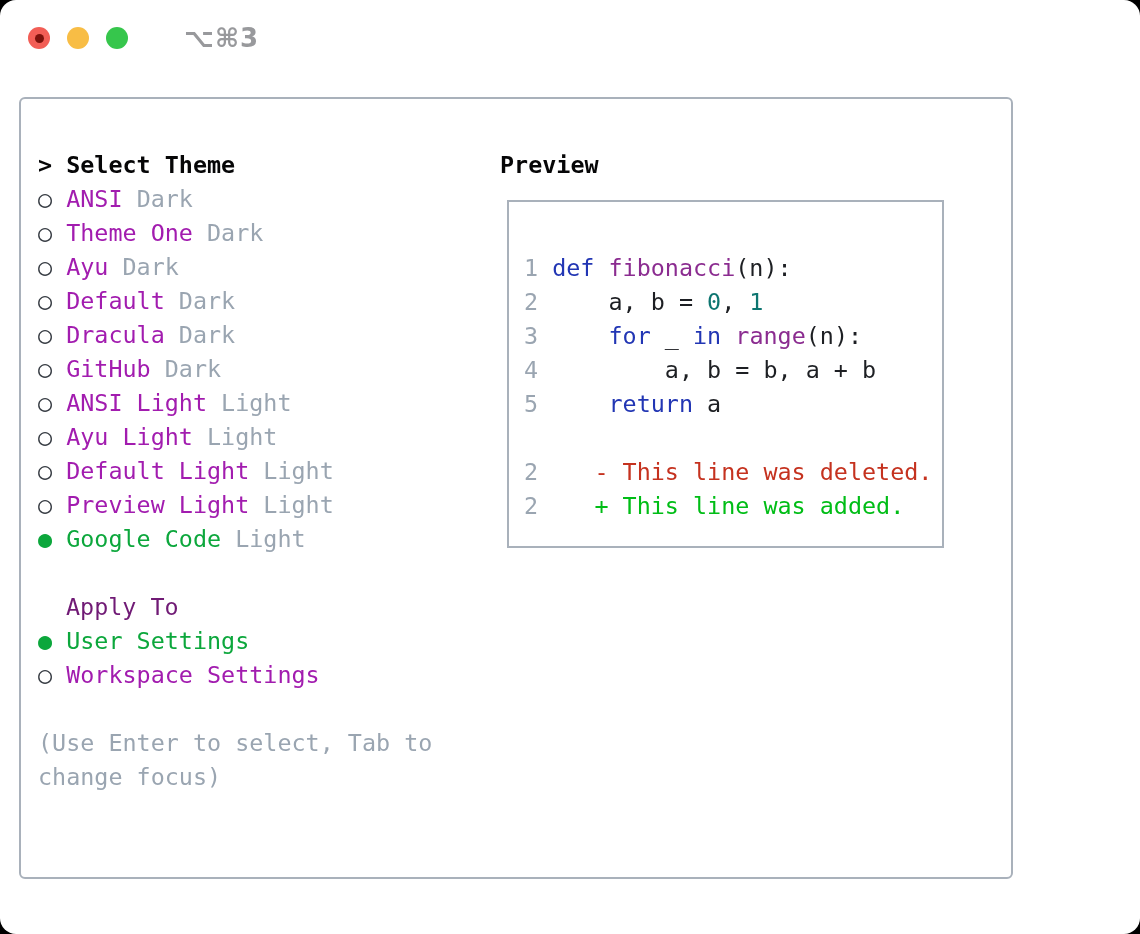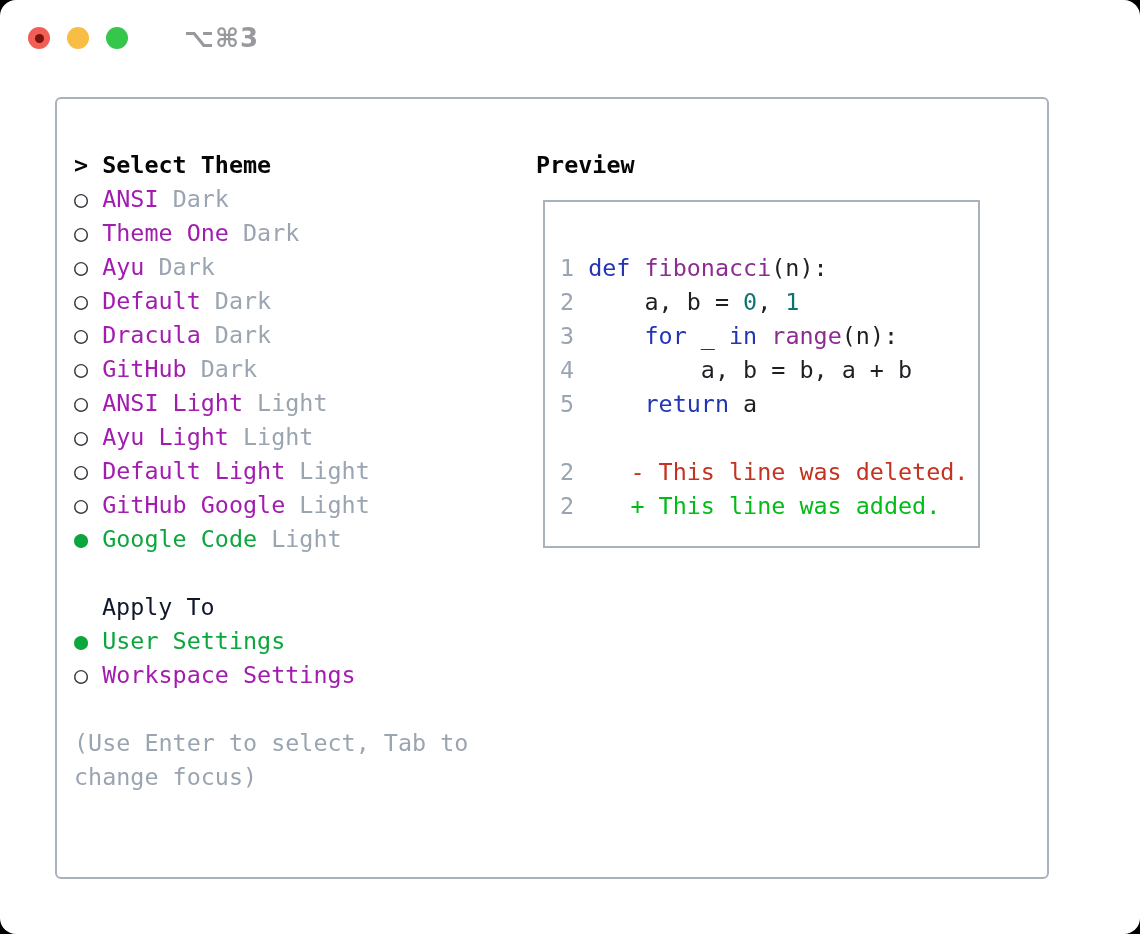--- a/index.html
+++ b/index.html
@@ -23,34 +23,34 @@
   .dot.red{background:#f25e56;}
   .dot.yellow{background:#f8bd45;}
   .dot.green{background:#36c64c;}
   .dot-inner{width:9px;height:9px;border-radius:50%;background:#7c120c;}
   .win-title{
     margin-left:39px;font-family:"DejaVu Sans","Liberation Sans",sans-serif;
     font-weight:bold;font-size:26px;color:#98999c;letter-spacing:1px;
   }
   .frame{
     position:absolute;left:19px;top:97px;width:994px;height:782px;
-    border:2px solid var(--border);border-radius:6px;background:#fff;margin-left:36px;
+    border:2px solid var(--border);border-radius:6px;background:#fff;
   }
   .left-col{position:absolute;left:17px;top:49px;font-size:23.4px;color:#383d44;}
   .right-col{position:absolute;left:479px;top:49px;font-size:23.4px;color:#1d1f23;}
   .row{height:34px;line-height:34px;white-space:pre;}
   .blank{height:34px;}
   .caret,.hdr{font-weight:bold;color:#060607;}
   .preview-title{font-weight:bold;color:#060607;}
   .bullet{color:#3a3f46;}
   .tname{color:#a21caf;}
   .variant{color:var(--muted);}
   .theme-row.selected .bullet,.theme-row.selected .tname,
   .apply-row.selected .bullet,.apply-row.selected .tname{color:var(--green);}
-  .apply-header{padding-left:28px;color:#0f172a;}
+  .apply-header{padding-left:28px;color:#701a75;}
   .help{margin-top:0;width:436px;line-height:34px;color:var(--muted);white-space:normal;}
   .preview-box{
     margin-left:7px;margin-top:18px;width:437px;
     border:2px solid var(--border);padding:49px 0 23px 15px;background:#fff;
   }
   .pline{height:34px;line-height:34px;white-space:pre;}
   .ln{color:var(--muted);}
   .kw{color:var(--kw);}
   .fn{color:var(--fn);}
   .lit{color:var(--lit);}
@@ -78,21 +78,21 @@
       <div id="theme-list">
           <div class="row theme-row"><span class="bullet">○</span> <span class="tname">ANSI</span> <span class="variant">Dark</span></div>
           <div class="row theme-row"><span class="bullet">○</span> <span class="tname">Theme One</span> <span class="variant">Dark</span></div>
           <div class="row theme-row"><span class="bullet">○</span> <span class="tname">Ayu</span> <span class="variant">Dark</span></div>
           <div class="row theme-row"><span class="bullet">○</span> <span class="tname">Default</span> <span class="variant">Dark</span></div>
           <div class="row theme-row"><span class="bullet">○</span> <span class="tname">Dracula</span> <span class="variant">Dark</span></div>
           <div class="row theme-row"><span class="bullet">○</span> <span class="tname">GitHub</span> <span class="variant">Dark</span></div>
           <div class="row theme-row"><span class="bullet">○</span> <span class="tname">ANSI Light</span> <span class="variant">Light</span></div>
           <div class="row theme-row"><span class="bullet">○</span> <span class="tname">Ayu Light</span> <span class="variant">Light</span></div>
           <div class="row theme-row"><span class="bullet">○</span> <span class="tname">Default Light</span> <span class="variant">Light</span></div>
-          <div class="row theme-row"><span class="bullet">○</span> <span class="tname">GitHub Google</span> <span class="variant">Light</span></div>
+          <div class="row theme-row"><span class="bullet">○</span> <span class="tname">Preview Light</span> <span class="variant">Light</span></div>
           <div class="row theme-row selected"><span class="bullet">●</span> <span class="tname">Google Code</span> <span class="variant">Light</span></div>
         </div>
       <div class="row blank"></div>
       <div class="row apply-header">Apply To</div>
       <div id="apply-list">
           <div class="row apply-row selected"><span class="bullet">●</span> <span class="tname">User Settings</span></div>
           <div class="row apply-row"><span class="bullet">○</span> <span class="tname">Workspace Settings</span></div>
         </div>
       <div class="row blank"></div>
       <div class="help">(Use Enter to select, Tab to change focus)</div>

